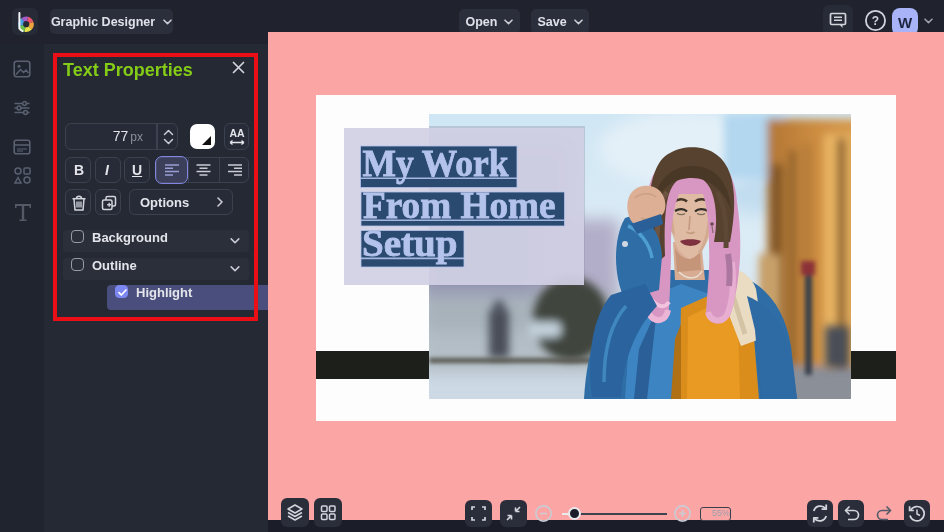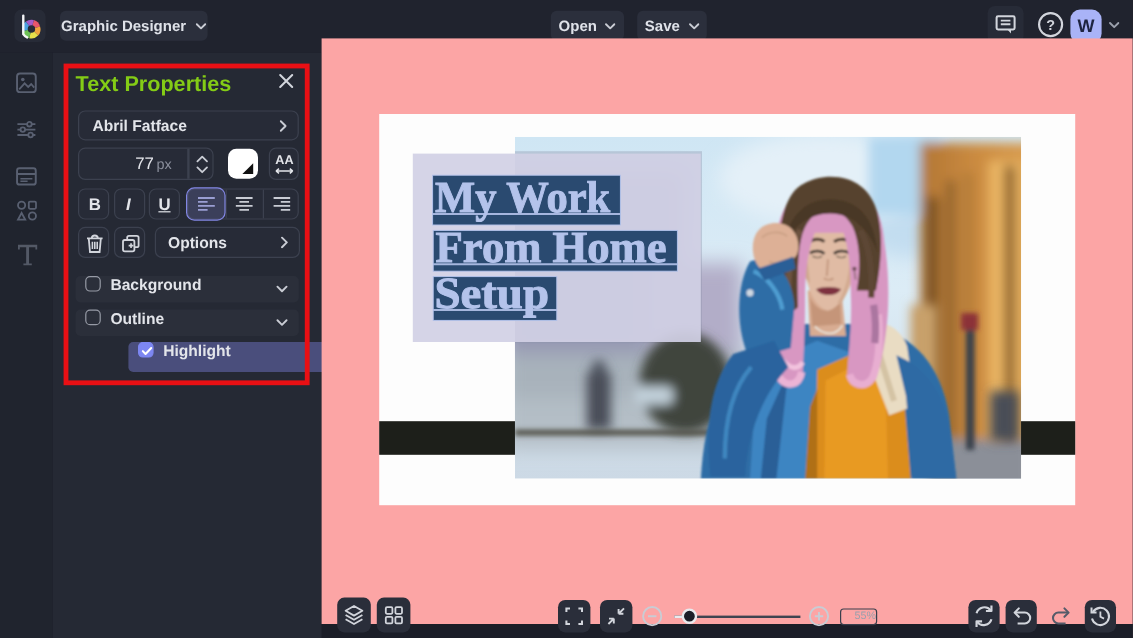--- a/index.html
+++ b/index.html
@@ -123,26 +123,20 @@
       <path d="M2 3 H18 V7 H16.5 V5 H11.2 V18.5 H13.5 V20 H6.5 V18.5 H8.8 V5 H3.5 V7 H2 Z" fill="#535966"></path>
     </svg>
   </div>
 
   <div id="panel">
     <div style="position:absolute; left:19px; top:16px; color:#84cc16; font-size:18px; font-weight:bold;text-align:center;">Text Properties</div>
     <svg class="abs" style="left:188px; top:17px;" width="13" height="13" viewBox="0 0 13 13">
       <path d="M1.5 1.5 L11.5 11.5 M11.5 1.5 L1.5 11.5" stroke="#d2d5dc" stroke-width="1.7" stroke-linecap="round"></path>
     </svg>
 
-    <div class="inp" style="left:21px; top:48px; width:184px; height:25px;">
-      <span class="lbl" style="position:absolute; left:11px; top:4px;">Abril Fatface</span>
-      <svg class="chev" width="6" height="10" viewBox="0 0 6 10">
-          <path d="M1 1 L5 5 L1 9" stroke="#c9ccd4" stroke-width="1.6" fill="none" stroke-linecap="round" stroke-linejoin="round"></path>
-        </svg>
-    </div>
 
     <div class="inp" style="left:21px; top:79px; width:113px; height:27px;">
       <div style="position:absolute; left:1px; top:0; width:76px; height:24px; text-align:right;">
         <span style="color:#e3e5ea; font-size:14px; line-height:24px;">77</span><span style="color:#8a8e9b; font-size:12px; margin-left:2px;">px</span>
       </div>
       <div style="position:absolute; right:19.5px; top:0; bottom:0; width:1.5px; background:#3c414f;"></div>
       <svg class="abs" style="left:97px; top:5px;" width="11" height="7" viewBox="0 0 11 7">
           <path d="M1.5 5.5 L5.5 1.5 L9.5 5.5" stroke="#c9ccd4" stroke-width="1.5" fill="none" stroke-linecap="round" stroke-linejoin="round"></path>
         </svg>
       <svg class="abs" style="left:97px; top:14px;" width="11" height="7" viewBox="0 0 11 7">
@@ -193,21 +187,21 @@
         <path d="M11 11.5 V17.5 M13 11.5 V17.5 M15 11.5 V17.5" stroke="#d2d5dc" stroke-width="1.3"></path>
       </svg>
     </div>
     <div class="inp" style="left:51px; top:145px; width:26px; height:26px;">
       <svg width="26" height="26" viewBox="0 0 26 26">
         <rect x="10" y="6.5" width="9.5" height="9.5" rx="1.5" fill="none" stroke="#d2d5dc" stroke-width="1.5"></rect>
         <rect x="6.5" y="10" width="9.5" height="9.5" rx="1.5" fill="#272b37" stroke="#d2d5dc" stroke-width="1.5"></rect>
         <path d="M11.2 14.7 H15.2 M13.2 12.7 V16.7" stroke="#d2d5dc" stroke-width="1.4"></path>
       </svg>
     </div>
-    <div class="inp" style="left:85px; top:145px; width:121px; height:26px;">
+    <div class="inp" style="left:85px; top:145px; width:104px; height:26px;">
       <span class="lbl" style="position:absolute; left:10px; top:4.5px;">Options</span>
       <svg class="chev" width="6" height="10" viewBox="0 0 6 10">
           <path d="M1 1 L5 5 L1 9" stroke="#c9ccd4" stroke-width="1.6" fill="none" stroke-linecap="round" stroke-linejoin="round"></path>
         </svg>
     </div>
 
     <div class="row" style="top:186px;">
       <div class="cbx"></div>
       <span class="lbl" style="margin-left:8px;">Background</span>
       <svg class="chev" width="10" height="7" viewBox="0 0 10 7">

